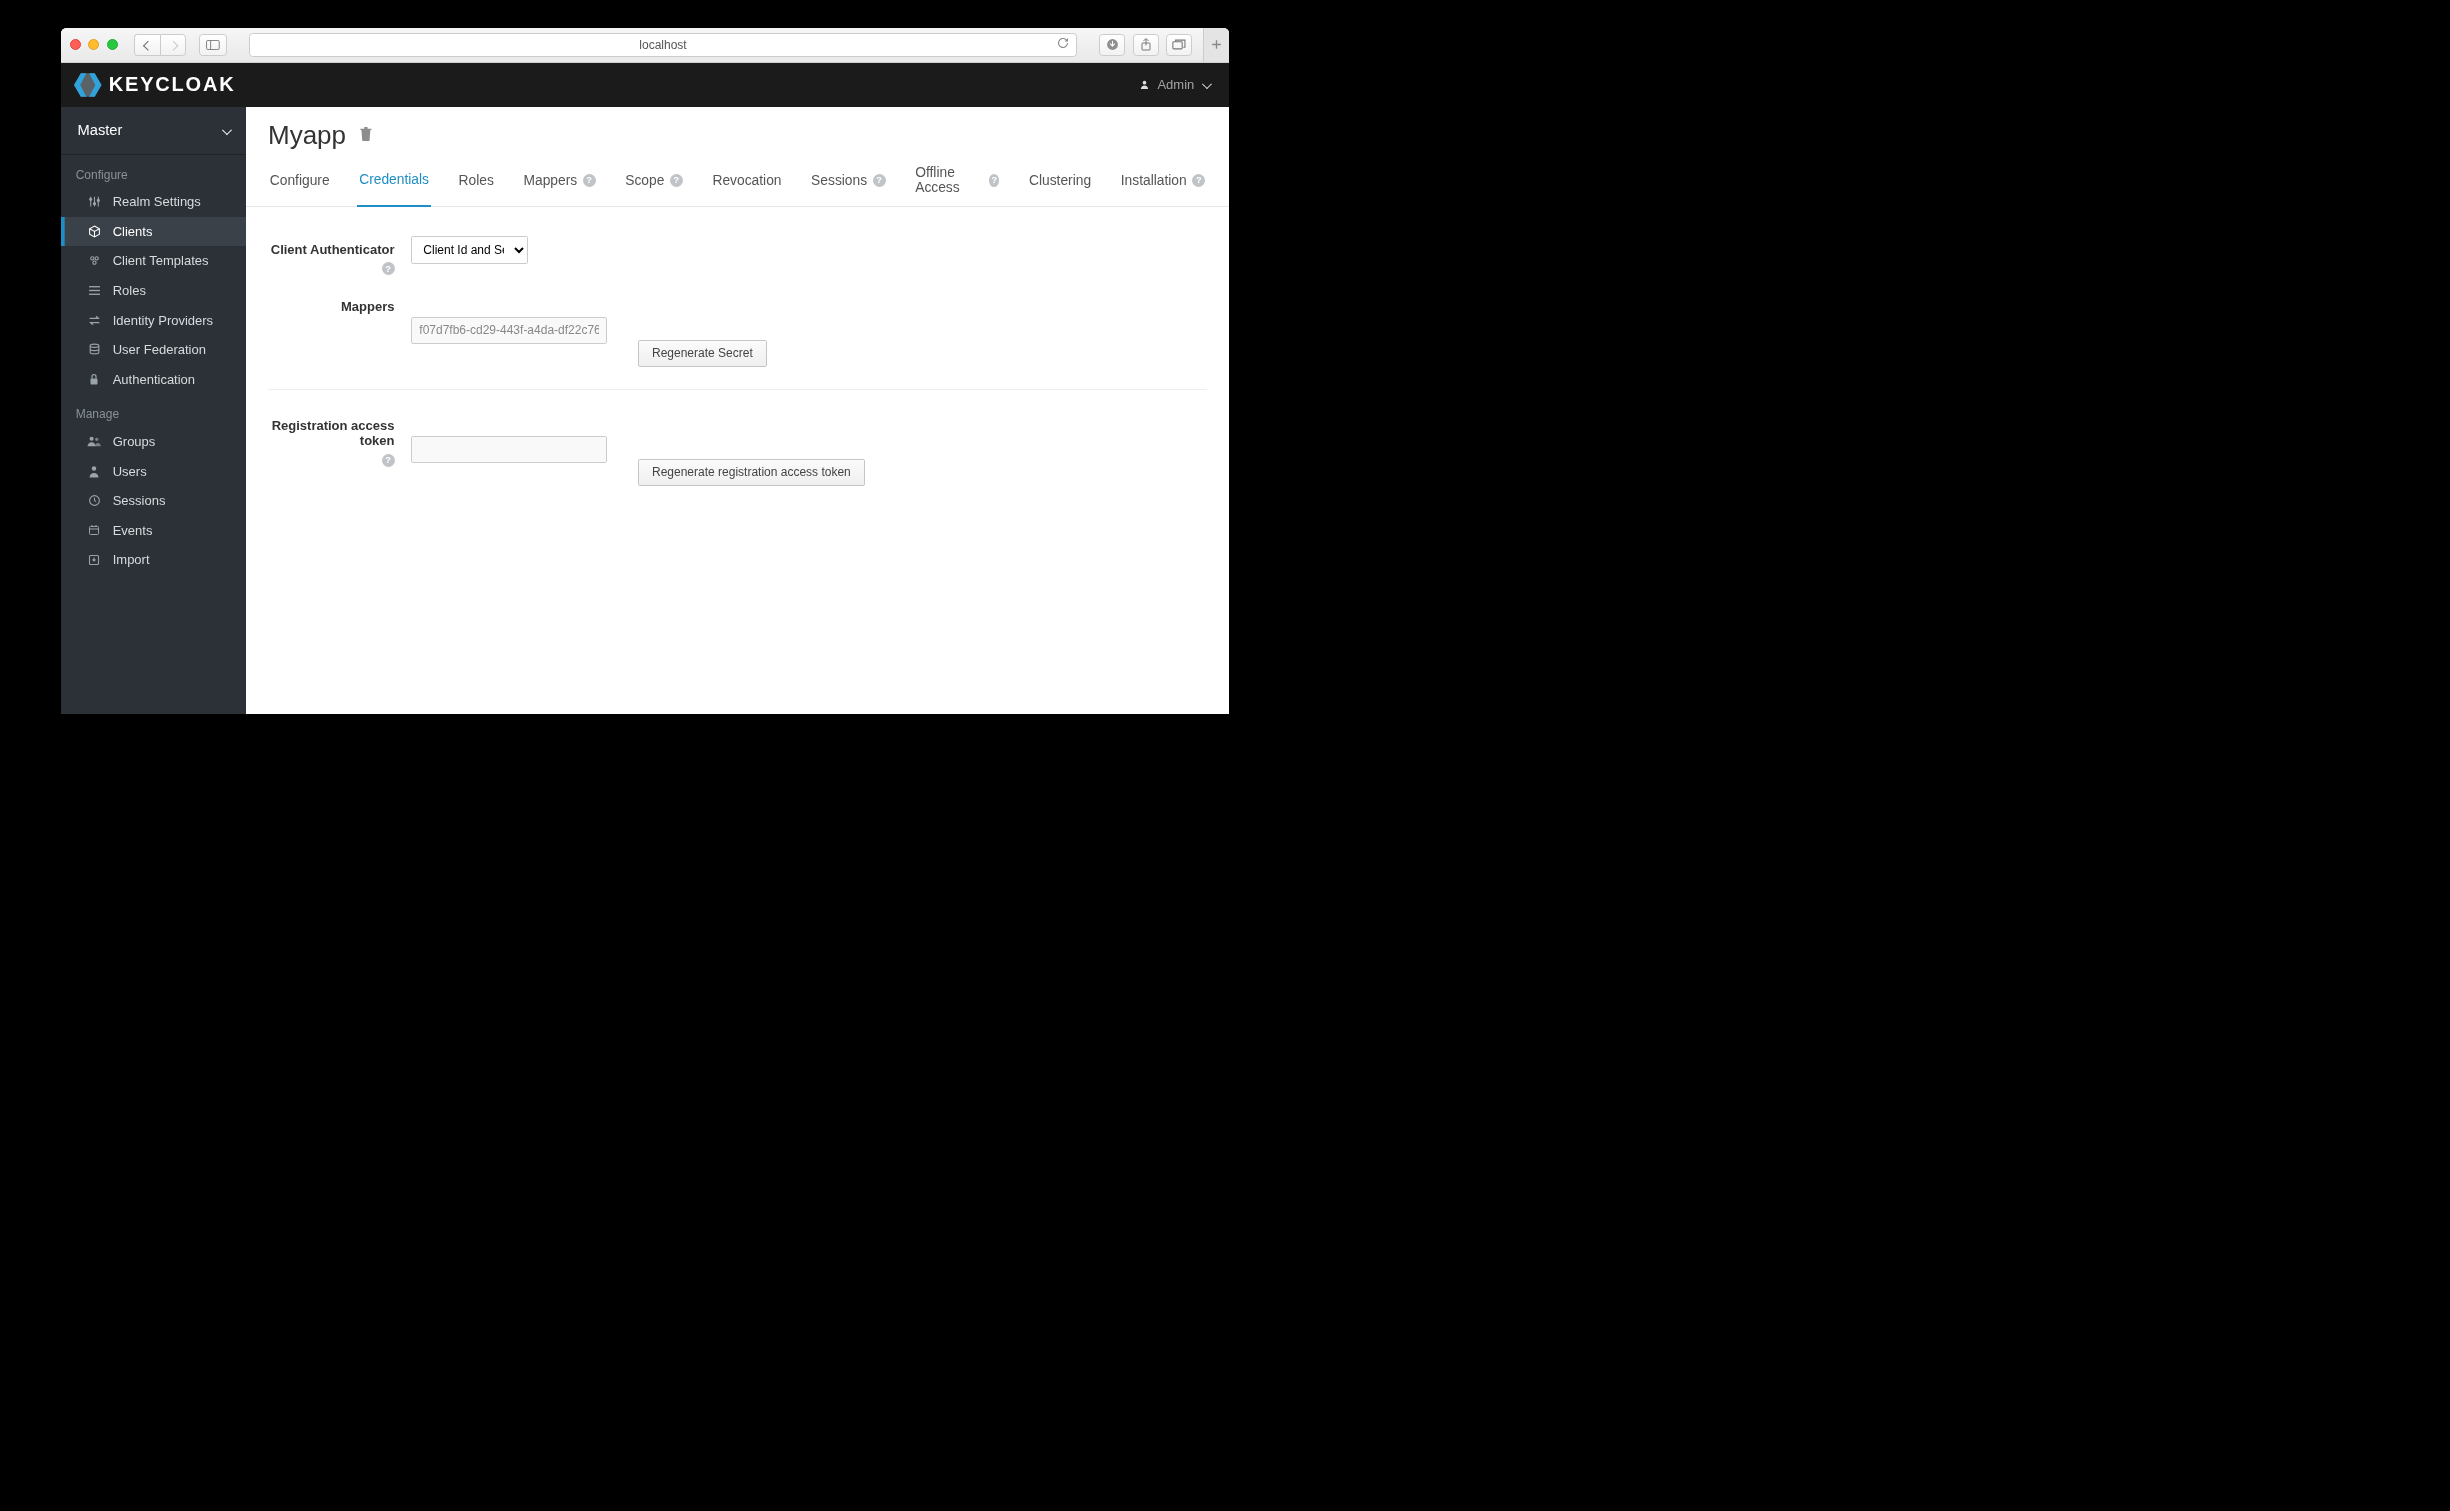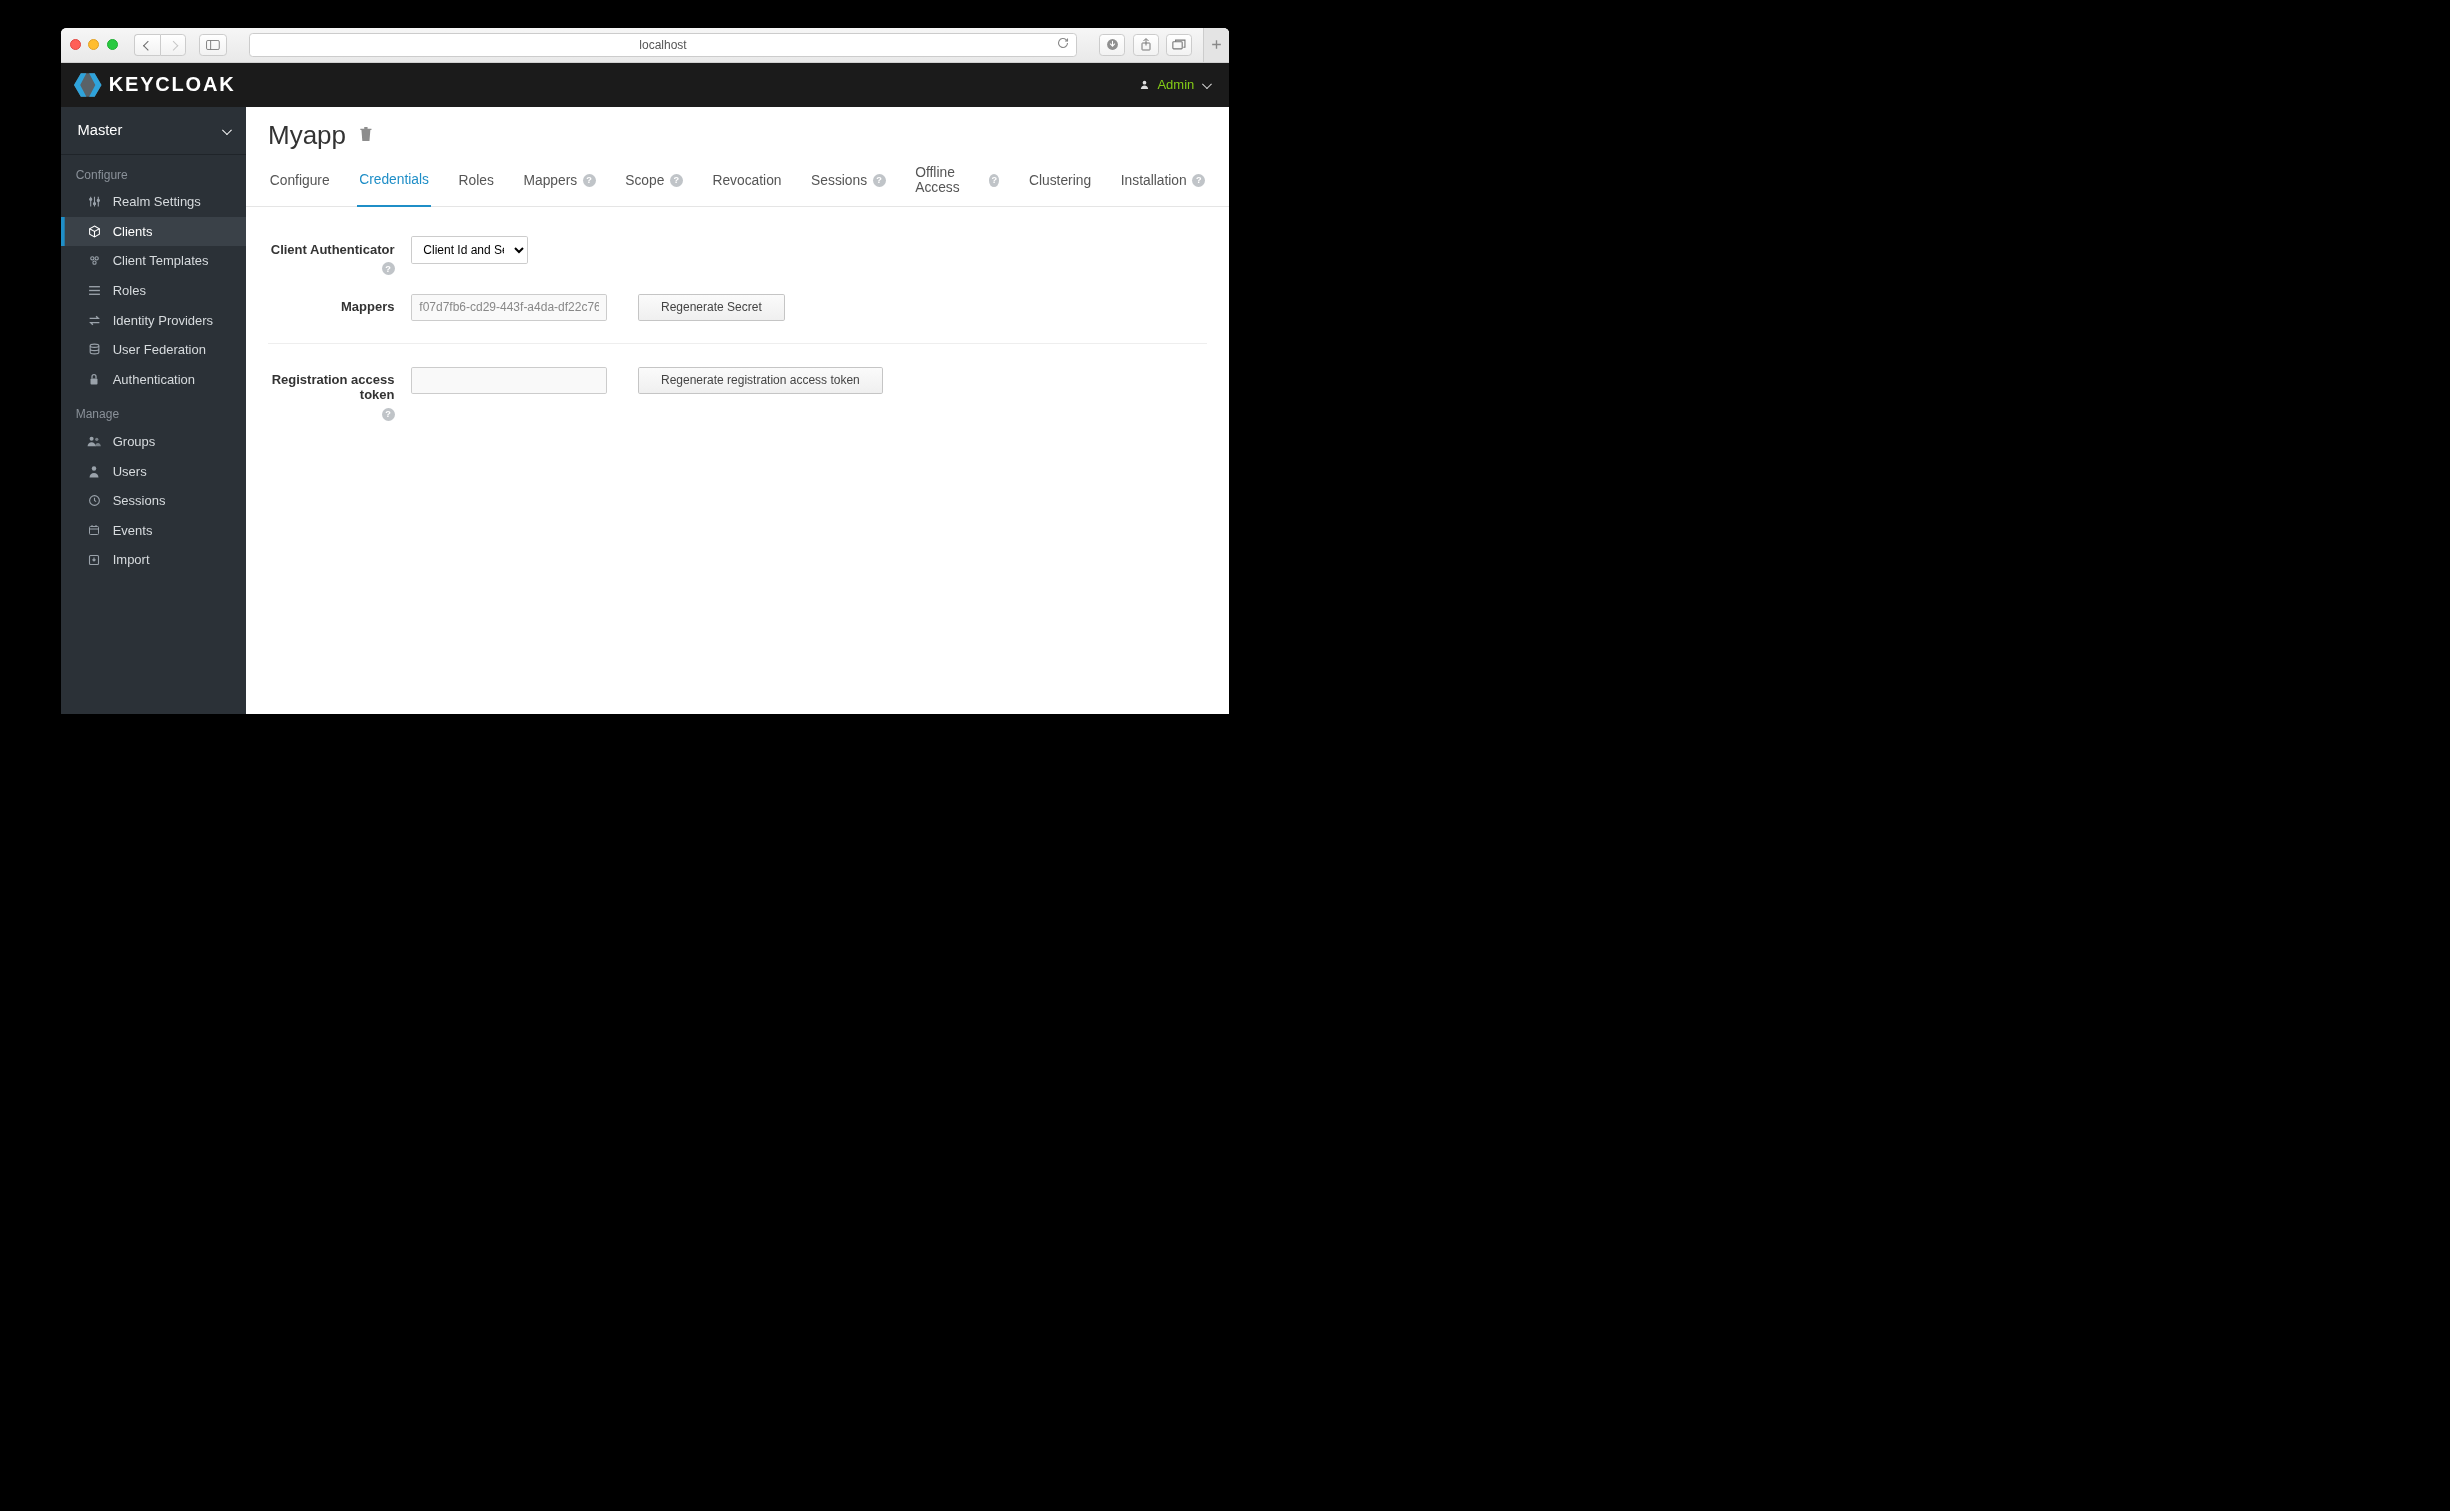--- a/index.html
+++ b/index.html
@@ -19,21 +19,21 @@
 .nav-group .tb-btn:first-child{border-radius:3.7px 0 0 3.7px; border-right:none;}
 .nav-group .tb-btn:last-child{border-radius:0 3.7px 3.7px 0;}
 .addr { flex:1; margin:0 14.7px; height:24px; border:0.9px solid #ccc; border-radius:3.7px; background:#fff; display:flex; align-items:center; justify-content:center; position:relative; font-size:12px; color:#555;}
 .reload{position:absolute; right:7.3px; color:#888;}
 .right-tools{display:flex; gap:7.3px;}
 .new-tab{width:26px; height:35px; display:flex; align-items:center; justify-content:center; color:#888; background:#e4e4e4; margin:-9.2px -9.2px -9.2px 3.7px; border-left:0.9px solid #ccc;}
 
 .kc-header { height:44px; background:#1b1b1b; color:#fff; display:flex; align-items:center; justify-content:space-between; padding:0 20px 0 13px; }
 .brand{display:flex; align-items:center; gap:7.3px; font-weight:700; letter-spacing:1.8px; font-size:20px;}
 .brand svg{flex:none;}
-.user-menu{display:flex; align-items:center; gap:7.3px; font-size:13px; color:#84cc16;}
+.user-menu{display:flex; align-items:center; gap:7.3px; font-size:13px; color:#a3a3a3;}
 
 .app-body{display:flex; height:calc(100% - 35px - 44px);}
 .sidebar{width:185px; background:#2b3137; color:#dcdcdc; display:flex; flex-direction:column; font-size:13px;}
 .realm-sel{height:48px; display:flex; align-items:center; justify-content:space-between; padding:0 16.5px; font-size:14.7px; color:#fff; border-bottom:0.9px solid #1f2429; cursor:pointer;}
 .sec-label{padding:13px 14.7px 5.5px; color:#8a9199; font-size:12px;}
 .nav-item{display:flex; align-items:center; gap:11px; padding:7.3px 14.7px 7.3px 26px; color:#d7dbde; cursor:pointer;}
 .nav-item.active{background:#3a4148; color:#fff; box-shadow:inset 3.7px 0 0 #1f8ec7;}
 .nav-item .ic{width:14.7px; height:14.7px; display:inline-flex; align-items:center; justify-content:center; color:#9aa2aa; flex:none;}
 .nav-item.active .ic{color:#fff;}
 
@@ -51,21 +51,21 @@
 .help-ic{width:13px;height:13px;border-radius:50%;background:#c0c4c8;color:#fff;display:inline-flex;align-items:center;justify-content:center;font-size:9.2px;font-weight:bold;}
 
 .form{padding:20px 22px;}
 .row{display:flex; align-items:flex-start; padding:9.2px 0;}
 .row .lbl{width:143px; text-align:right; padding-right:16.5px; padding-top:5.5px; font-size:13px; color:#333; display:flex; flex-direction:column; align-items:flex-end; gap:3.7px;}
 .row .lbl .help-ic{margin-top:1.8px;}
 .row .ctrl{display:flex; align-items:center; gap:31px;}
 select.sel, input.inp { height:27.5px; border:0.9px solid #ccc; border-radius:1.8px; padding:0 7.3px; font-size:12px; background:#fff;}
 select.sel{width:117px;}
 input.inp{width:196px; color:#888; background:#f9f9f9;}
-.btn{height:27.5px; padding:0 22px; border:0.9px solid #c5c5c5; background:linear-gradient(#fbfbfb,#efefef); border-radius:1.8px; font-size:12px; color:#444; cursor:pointer;}
+.btn{height:27.5px; padding:0 13px; border:0.9px solid #c5c5c5; background:linear-gradient(#fbfbfb,#efefef); border-radius:1.8px; font-size:12px; color:#444; cursor:pointer;margin-top:46px;}
 hr.div{border:none; border-top:0.9px solid #eee; margin:13px 0;}
 
 .chev::before{content:""; display:inline-block; width:6.4px; height:6.4px; border-right:1.8px solid currentColor; border-bottom:1.8px solid currentColor; transform:rotate(45deg) translateY(-1.8px);}
 .chev-l::before{transform:rotate(135deg);}
 .chev-r::before{transform:rotate(-45deg);}
 </style>
 </head>
 <body>
 
 <div class="window">

